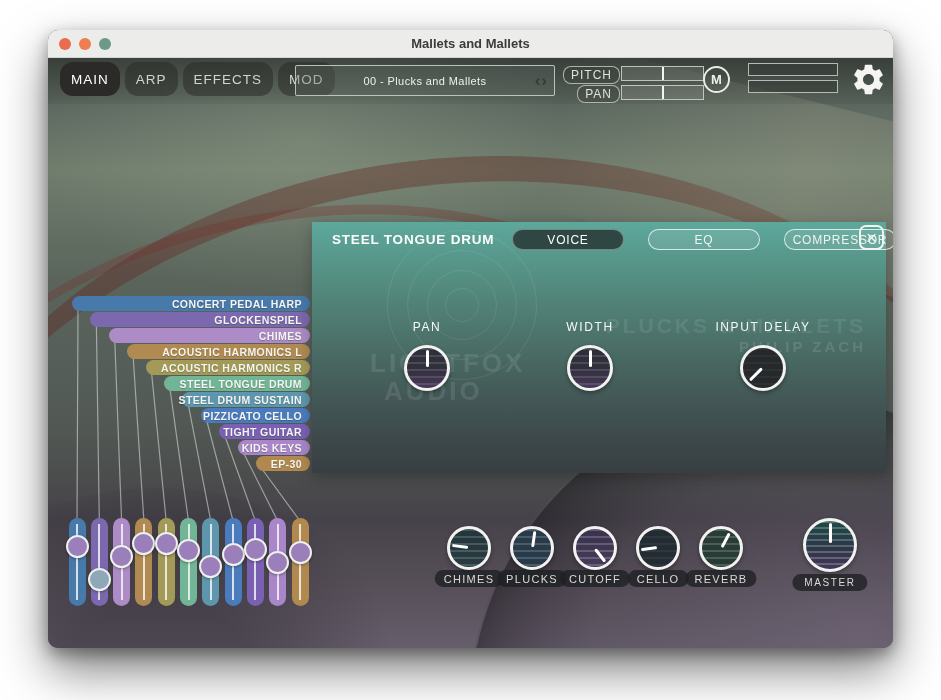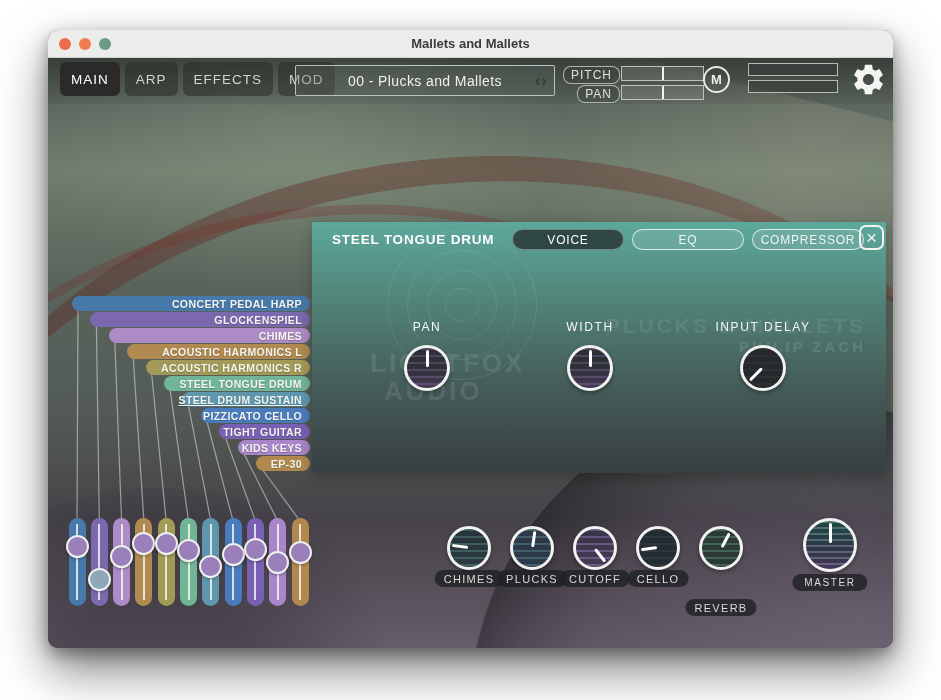--- a/index.html
+++ b/index.html
@@ -26,26 +26,26 @@
   .arc1 { width:1150px; height:900px; left:-160px; top:100px; border-radius:50%; border-top:26px solid rgba(96,38,32,0.38); transform:rotate(-7deg); }
   .arc2 { width:1000px; height:800px; left:-220px; top:150px; border-radius:50%; border-top:10px solid rgba(120,48,42,0.30); transform:rotate(-10deg); }
   .beam { width:560px; height:170px; left:500px; top:50px; transform:rotate(14deg); background:linear-gradient(90deg, rgba(215,205,175,0) 0%, rgba(215,205,175,0.16) 45%, rgba(215,205,175,0.04) 100%); }
   .drum-big { width:640px; height:640px; left:420px; top:335px; border-radius:50%; border:2px solid rgba(215,215,225,0.10);
     background:radial-gradient(circle at 50% 42%, rgba(40,34,46,0.10) 40%, rgba(22,18,28,0.38) 75%); box-shadow:inset 0 0 70px rgba(0,0,0,0.35); }
   .drum-left { width:520px; height:420px; left:-150px; top:430px; border-radius:50%; background:radial-gradient(circle, rgba(28,26,34,0.34) 30%, rgba(28,26,34,0) 72%); }
   .topshade { left:0; top:0; width:845px; height:46px; background:linear-gradient(180deg, rgba(24,28,24,0.38), rgba(24,28,24,0.08)); }
   
   .toolbar { position:absolute; left:0; top:0; width:845px; height:46px; z-index:5; }
   .tabs { position:absolute; left:12px; top:4px; display:flex; gap:5px; }
-  .tab { height:34px; padding:0 11px; display:flex; align-items:center; border-radius:6px;
+  .tab { height:34px; padding:0 11px; display:flex; align-items:center; border-radius:13px;
     background:rgba(42,44,40,0.55); color:#d3d4cd; font-size:13.5px; letter-spacing:1px; cursor:default; }
   .tab.active { background:#2b2a28; color:#ffffff; }
   .preset-box { position:absolute; left:247px; top:7px; width:260px; height:31px; border:1.5px solid rgba(206,213,207,0.85);
     border-radius:2px; background:rgba(92,102,96,0.35); display:flex; align-items:center; justify-content:center; }
-  .preset-text { color:#eef1ec; font-size:14px; letter-spacing:0.4px; }
+  .preset-text { color:#eef1ec; font-size:11px; letter-spacing:0.4px; }
   .preset-chevs { position:absolute; right:7px; top:0; height:100%; display:flex; align-items:center; gap:1px;
     color:rgba(38,46,42,0.65); font-size:17px; font-weight:bold; }
   .pp-row { position:absolute; display:flex; align-items:center; }
   .pp-label { border:1.5px solid rgba(200,206,200,0.8); border-radius:8px; background:rgba(58,64,58,0.40);
     color:#dde1da; font-size:12px; letter-spacing:1px; padding:1px 7px; }
   .pp-slider { position:absolute; left:573px; width:83px; height:15px; border:1.5px solid rgba(206,213,207,0.85);
     background:rgba(255,255,255,0.10); }
   .pp-tick { position:absolute; top:0; width:2px; height:100%; background:#f2f4f0; }
   .m-btn { position:absolute; left:655px; top:8px; width:27px; height:27px; border-radius:50%; border:2px solid #e9ebe6;
     color:#eef0ec; font-size:13px; font-weight:bold; display:flex; align-items:center; justify-content:center; }
@@ -60,21 +60,21 @@
     text-shadow:0 1px 1px rgba(0,0,0,0.25); white-space:nowrap; }
   .fader { position:absolute; width:17px; height:88px; border-radius:9px; z-index:2; }
   .fader-line { position:absolute; left:50%; margin-left:-1px; top:6px; bottom:6px; width:2px; background:rgba(250,250,248,0.8); }
   .fader-thumb { position:absolute; left:50%; width:23px; height:23px; margin-left:-11.5px; border-radius:50%;
     border:2.5px solid #eef0ee; box-shadow:0 1px 3px rgba(0,0,0,0.35); }
   
   .panel { position:absolute; left:264px; top:164px; width:574px; height:251px; z-index:3;
     background:linear-gradient(180deg,#5da89c 0%, #528579 30%, #46605c 62%, #3c474a 88%, #383f43 100%);
     box-shadow:0 4px 14px rgba(0,0,0,0.25); }
   .panel-title { position:absolute; left:20px; top:10px; color:#fdfdfc; font-size:13.5px; font-weight:bold; letter-spacing:0.8px; }
-  .panel-tabs { position:absolute; left:200px; top:7px; display:flex; gap:8px; }
+  .panel-tabs { position:absolute; left:200px; top:7px; display:flex; gap:24px; }
   .ptab { width:112px; height:21px; border-radius:11px; border:1.5px solid rgba(255,255,255,0.75);
     background:rgba(255,255,255,0.10); color:#eef4f1; font-size:12px; letter-spacing:0.8px;
     display:flex; align-items:center; justify-content:center; }
   .ptab.active { background:#2e4742; border-color:rgba(255,255,255,0.35); color:#ffffff; }
   .panel-close { position:absolute; right:2px; top:3px; width:25px; height:25px; border:2px solid #f2f4f2; border-radius:7px;
     color:#f2f4f2; font-size:19px; line-height:20px; display:flex; align-items:center; justify-content:center; }
   .wm-ring { position:absolute; border:1.5px solid rgba(255,255,255,0.09); border-radius:50%; }
   .wm-text { position:absolute; color:rgba(255,255,255,0.10); font-weight:bold; letter-spacing:3px; }
   .pknob-label { position:absolute; color:#f6f8f6; font-size:12px; letter-spacing:1.6px; text-align:center; transform:translateX(-50%); white-space:nowrap; }
   
@@ -172,21 +172,21 @@
         <line x1="214" y1="411" x2="252" y2="463" stroke="rgba(225,232,226,0.55)" stroke-width="1.2"></line>
       </svg>
 
     <div id="layers">
         <div class="layer-bar" style="left: 24px; top: 238px; width: 238px; background: rgb(71, 121, 171);">CONCERT PEDAL HARP</div>
         <div class="layer-bar" style="left: 42.4px; top: 254px; width: 219.6px; background: rgb(123, 104, 174);">GLOCKENSPIEL</div>
         <div class="layer-bar" style="left: 60.8px; top: 270px; width: 201.2px; background: rgb(173, 139, 198);">CHIMES</div>
         <div class="layer-bar" style="left: 79.2px; top: 286px; width: 182.8px; background: rgb(176, 138, 80);">ACOUSTIC HARMONICS L</div>
         <div class="layer-bar" style="left: 97.6px; top: 302px; width: 164.4px; background: rgb(163, 154, 87);">ACOUSTIC HARMONICS R</div>
         <div class="layer-bar" style="left: 116px; top: 318px; width: 146px; background: rgb(114, 181, 150);">STEEL TONGUE DRUM</div>
-        <div class="layer-bar" style="left: 134.4px; top: 334px; width: 127.6px; background: rgb(94, 151, 173); text-decoration: underline;">STEEL DRUM SUSTAIN</div>
+        <div class="layer-bar" style="left: 134.4px; top: 334px; width: 127.6px; background: rgb(94, 151, 173);">STEEL DRUM SUSTAIN</div>
         <div class="layer-bar" style="left: 152.8px; top: 350px; width: 109.2px; background: rgb(74, 124, 189);">PIZZICATO CELLO</div>
         <div class="layer-bar" style="left: 171.2px; top: 366px; width: 90.8px; background: rgb(122, 96, 179);">TIGHT GUITAR</div>
         <div class="layer-bar" style="left: 189.6px; top: 382px; width: 72.4px; background: rgb(168, 134, 201);">KIDS KEYS</div>
         <div class="layer-bar" style="left: 208px; top: 398px; width: 54px; background: rgb(177, 137, 79);">EP-30</div>
       </div>
     <div id="faders">
         <div class="fader" style="left: 20.5px; top: 460px; background: rgb(71, 121, 171);">
           <div class="fader-line"></div>
           <div class="fader-thumb" style="top: 16.86px; background: rgb(155, 127, 187);"></div>
         </div>
@@ -294,21 +294,21 @@
           <div class="rot" style="transform: rotate(-97deg);">
             <div class="ptr"></div>
           </div>
         </div>
         <div class="knob-pill" style="left: 610px; top: 512px;">CELLO</div>
         <div class="knob kf-green" style="left: 651px; top: 468px; width: 44px; height: 44px;">
           <div class="rot" style="transform: rotate(28deg);">
             <div class="ptr"></div>
           </div>
         </div>
-        <div class="knob-pill" style="left: 673px; top: 512px; margin-top: 29px;">REVERB</div>
+        <div class="knob-pill" style="left: 673px; top: 512px;">REVERB</div>
         <div class="knob kf-master" style="left: 755px; top: 460px; width: 54px; height: 54px;">
           <div class="rot" style="transform: rotate(0deg);">
             <div class="ptr"></div>
           </div>
         </div>
         <div class="knob-pill big" style="left: 782px; top: 516px;">MASTER</div>
       </div>
   </div>
 </div>
 

